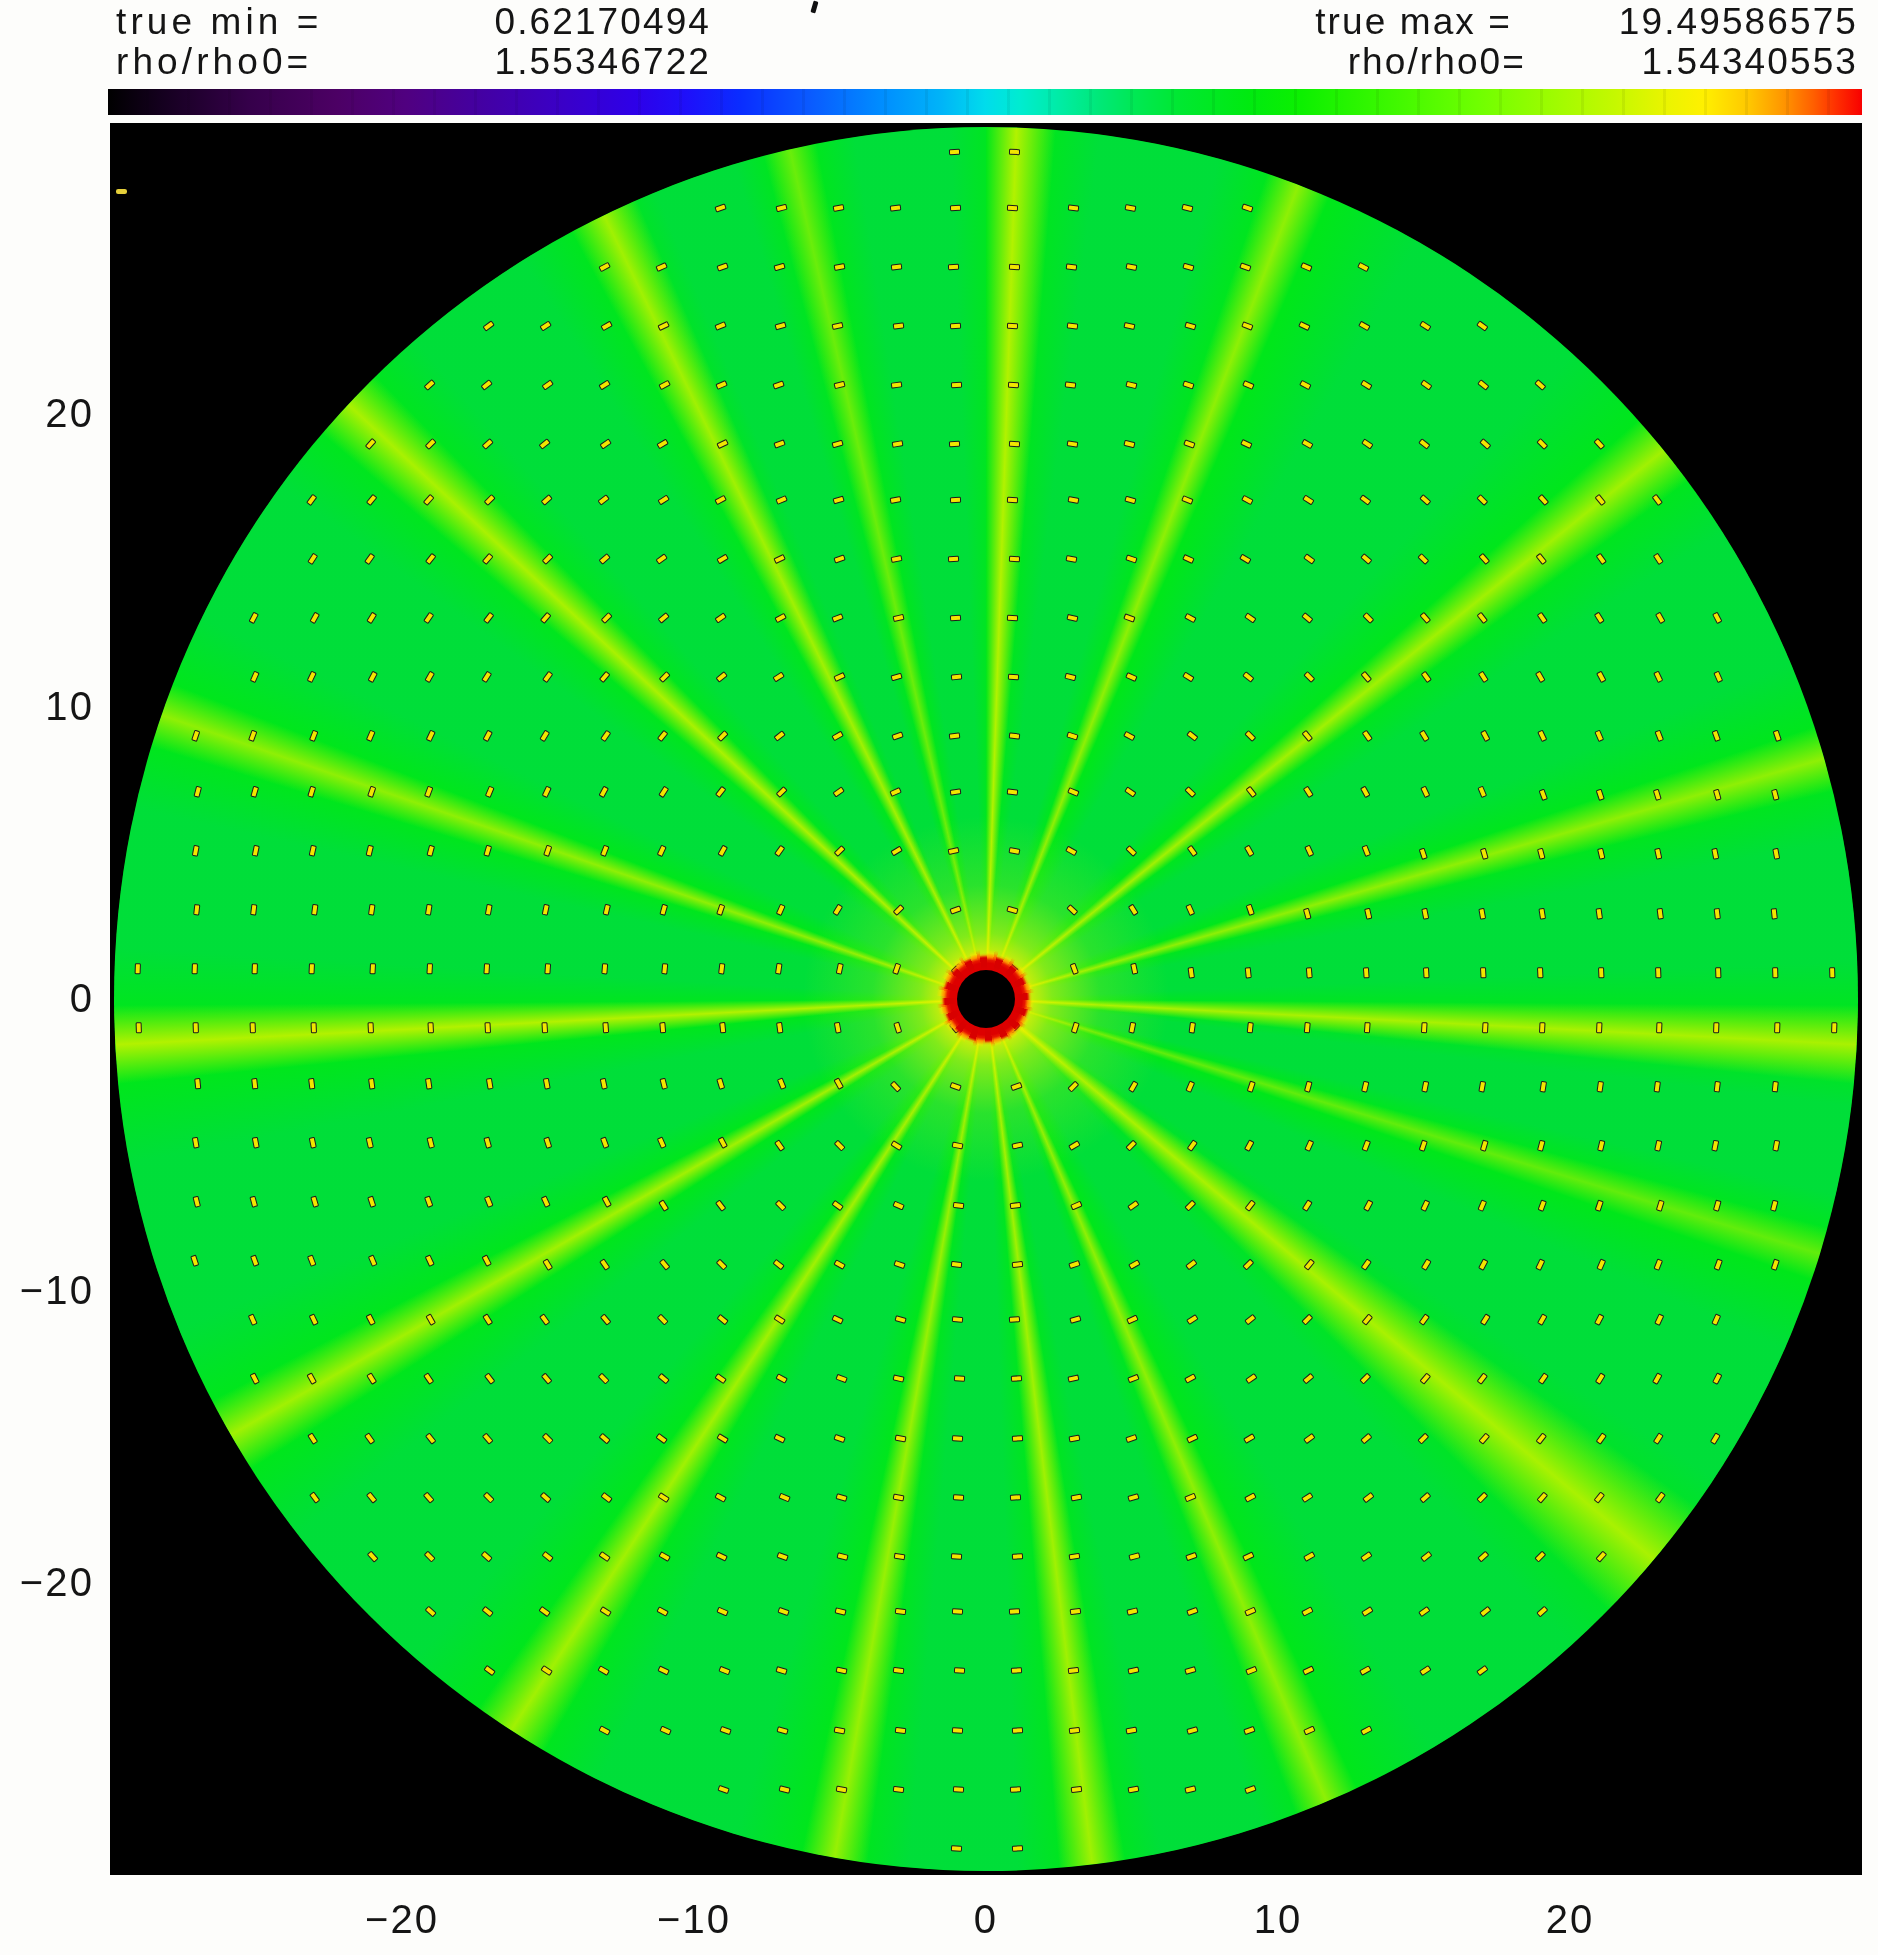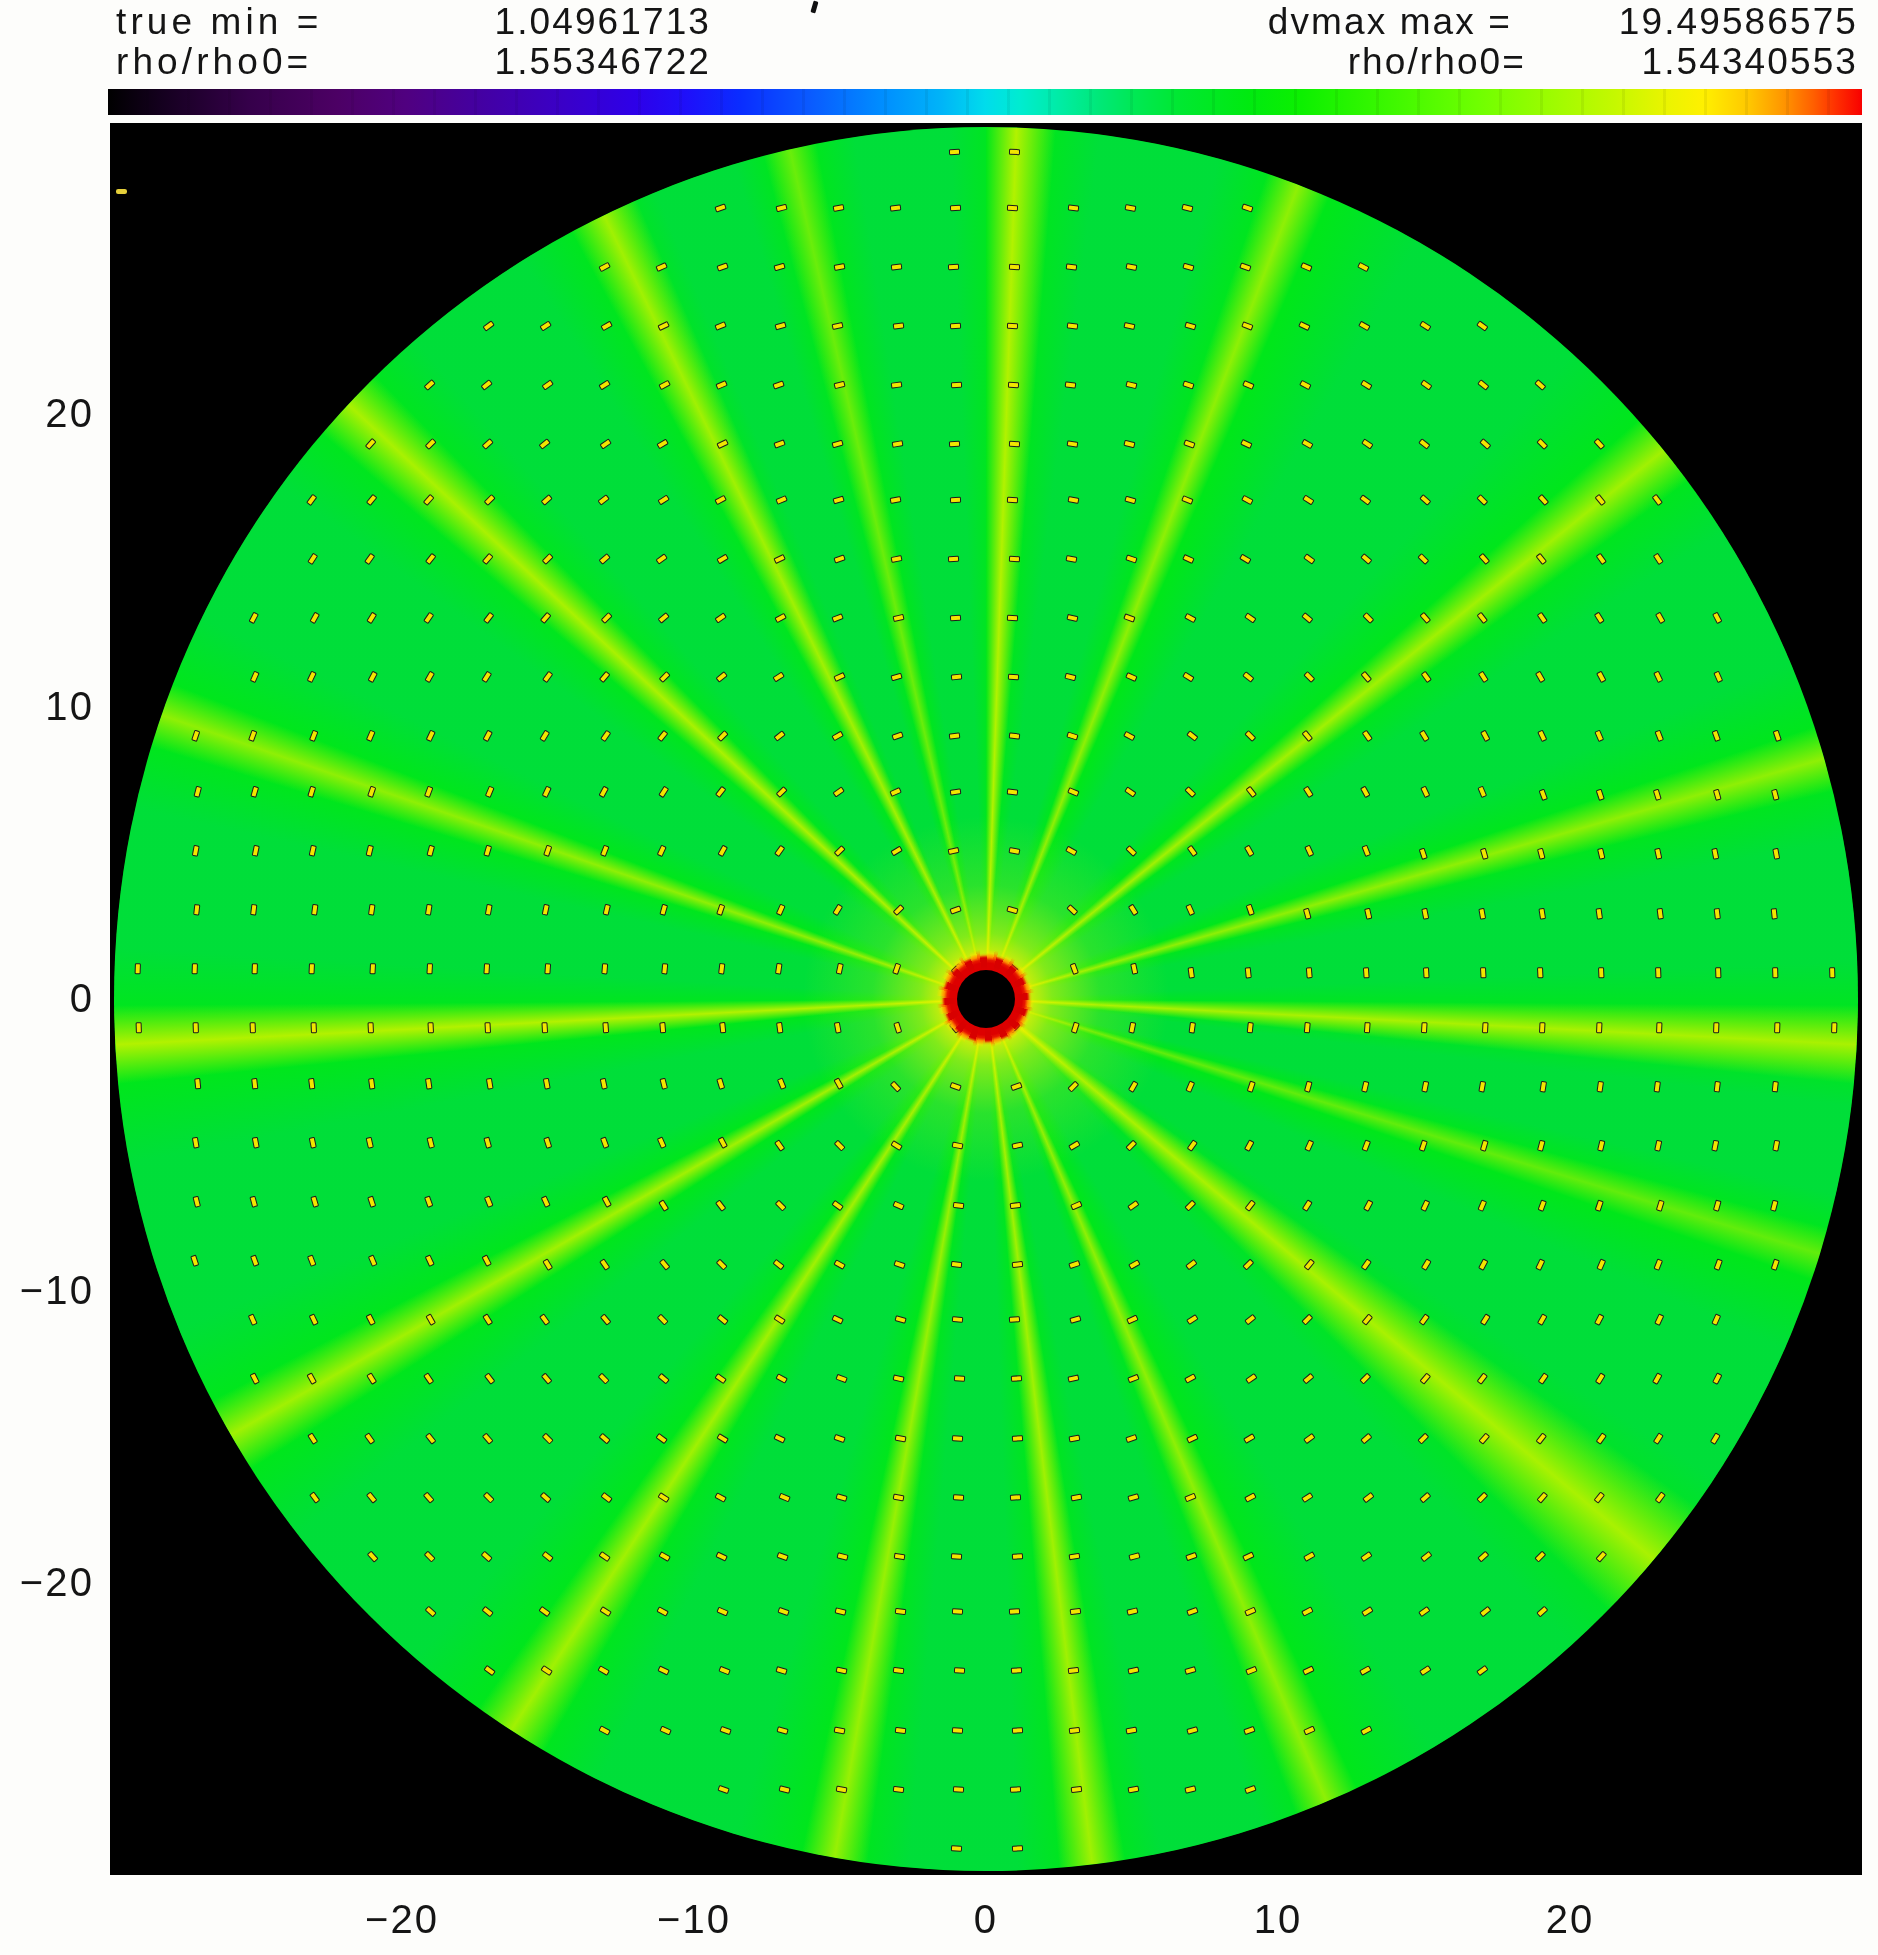--- a/index.html
+++ b/index.html
@@ -46,25 +46,25 @@
   .tick-label{position:absolute;font-size:40px;letter-spacing:2.1px;color:#151515;white-space:nowrap;}
   .ytick{width:94px;text-align:right;left:0;}
   .xtick{width:166px;text-align:center;}
 </style>
 </head>
 <body>
 
 <div id="page">
 
   <span class="htext" style="left:116px;top:1.4px;">true min =</span>
-  <span class="htext hval" style="left:421px;top:1.4px;width:290px;">1.04961713</span>
+  <span class="htext hval" style="left:421px;top:1.4px;width:290px;">0.62170494</span>
   <span class="htext" style="left:116px;top:41px;">rho/rho0=</span>
   <span class="htext hval" style="left:421px;top:41px;width:290px;">1.55346722</span>
 
-  <span class="htext hval" style="left:1236px;top:1.4px;width:276px;">dvmax max =</span>
+  <span class="htext hval" style="left:1236px;top:1.4px;width:276px;">true max =</span>
   <span class="htext hval" style="left:1574px;top:1.4px;width:284px;">19.49586575</span>
   <span class="htext hval" style="left:1236px;top:41px;width:290px;">rho/rho0=</span>
   <span class="htext hval" style="left:1574px;top:41px;width:284px;">1.54340553</span>
 
   <div id="title-fragment"></div>
 
   <div id="colorbar" style="background: linear-gradient(90deg, rgb(0, 0, 0) 0%, rgb(20, 0, 30) 3%, rgb(53, 0, 74) 8%, rgb(76, 0, 100) 13%, rgb(80, 0, 128) 17%, rgb(68, 0, 160) 21%, rgb(58, 0, 200) 26%, rgb(46, 0, 232) 30%, rgb(30, 16, 250) 33%, rgb(10, 44, 255) 36%, rgb(10, 90, 255) 40%, rgb(0, 140, 255) 44%, rgb(0, 180, 248) 47.5%, rgb(0, 220, 236) 50%, rgb(0, 236, 208) 52%, rgb(0, 236, 160) 54.5%, rgb(0, 232, 120) 56.5%, rgb(0, 232, 84) 58.5%, rgb(0, 232, 50) 61%, rgb(0, 234, 16) 65%, rgb(12, 240, 0) 68%, rgb(60, 248, 0) 73%, rgb(110, 255, 0) 78%, rgb(154, 252, 0) 82%, rgb(198, 248, 0) 86%, rgb(236, 244, 0) 89%, rgb(255, 240, 0) 91%, rgb(255, 200, 0) 93.5%, rgb(255, 150, 0) 95.5%, rgb(255, 96, 0) 97.2%, rgb(255, 48, 0) 98.5%, rgb(248, 0, 0) 100%);"></div>
   <div id="colorbar-steps"></div>
 
   <div id="plot">

